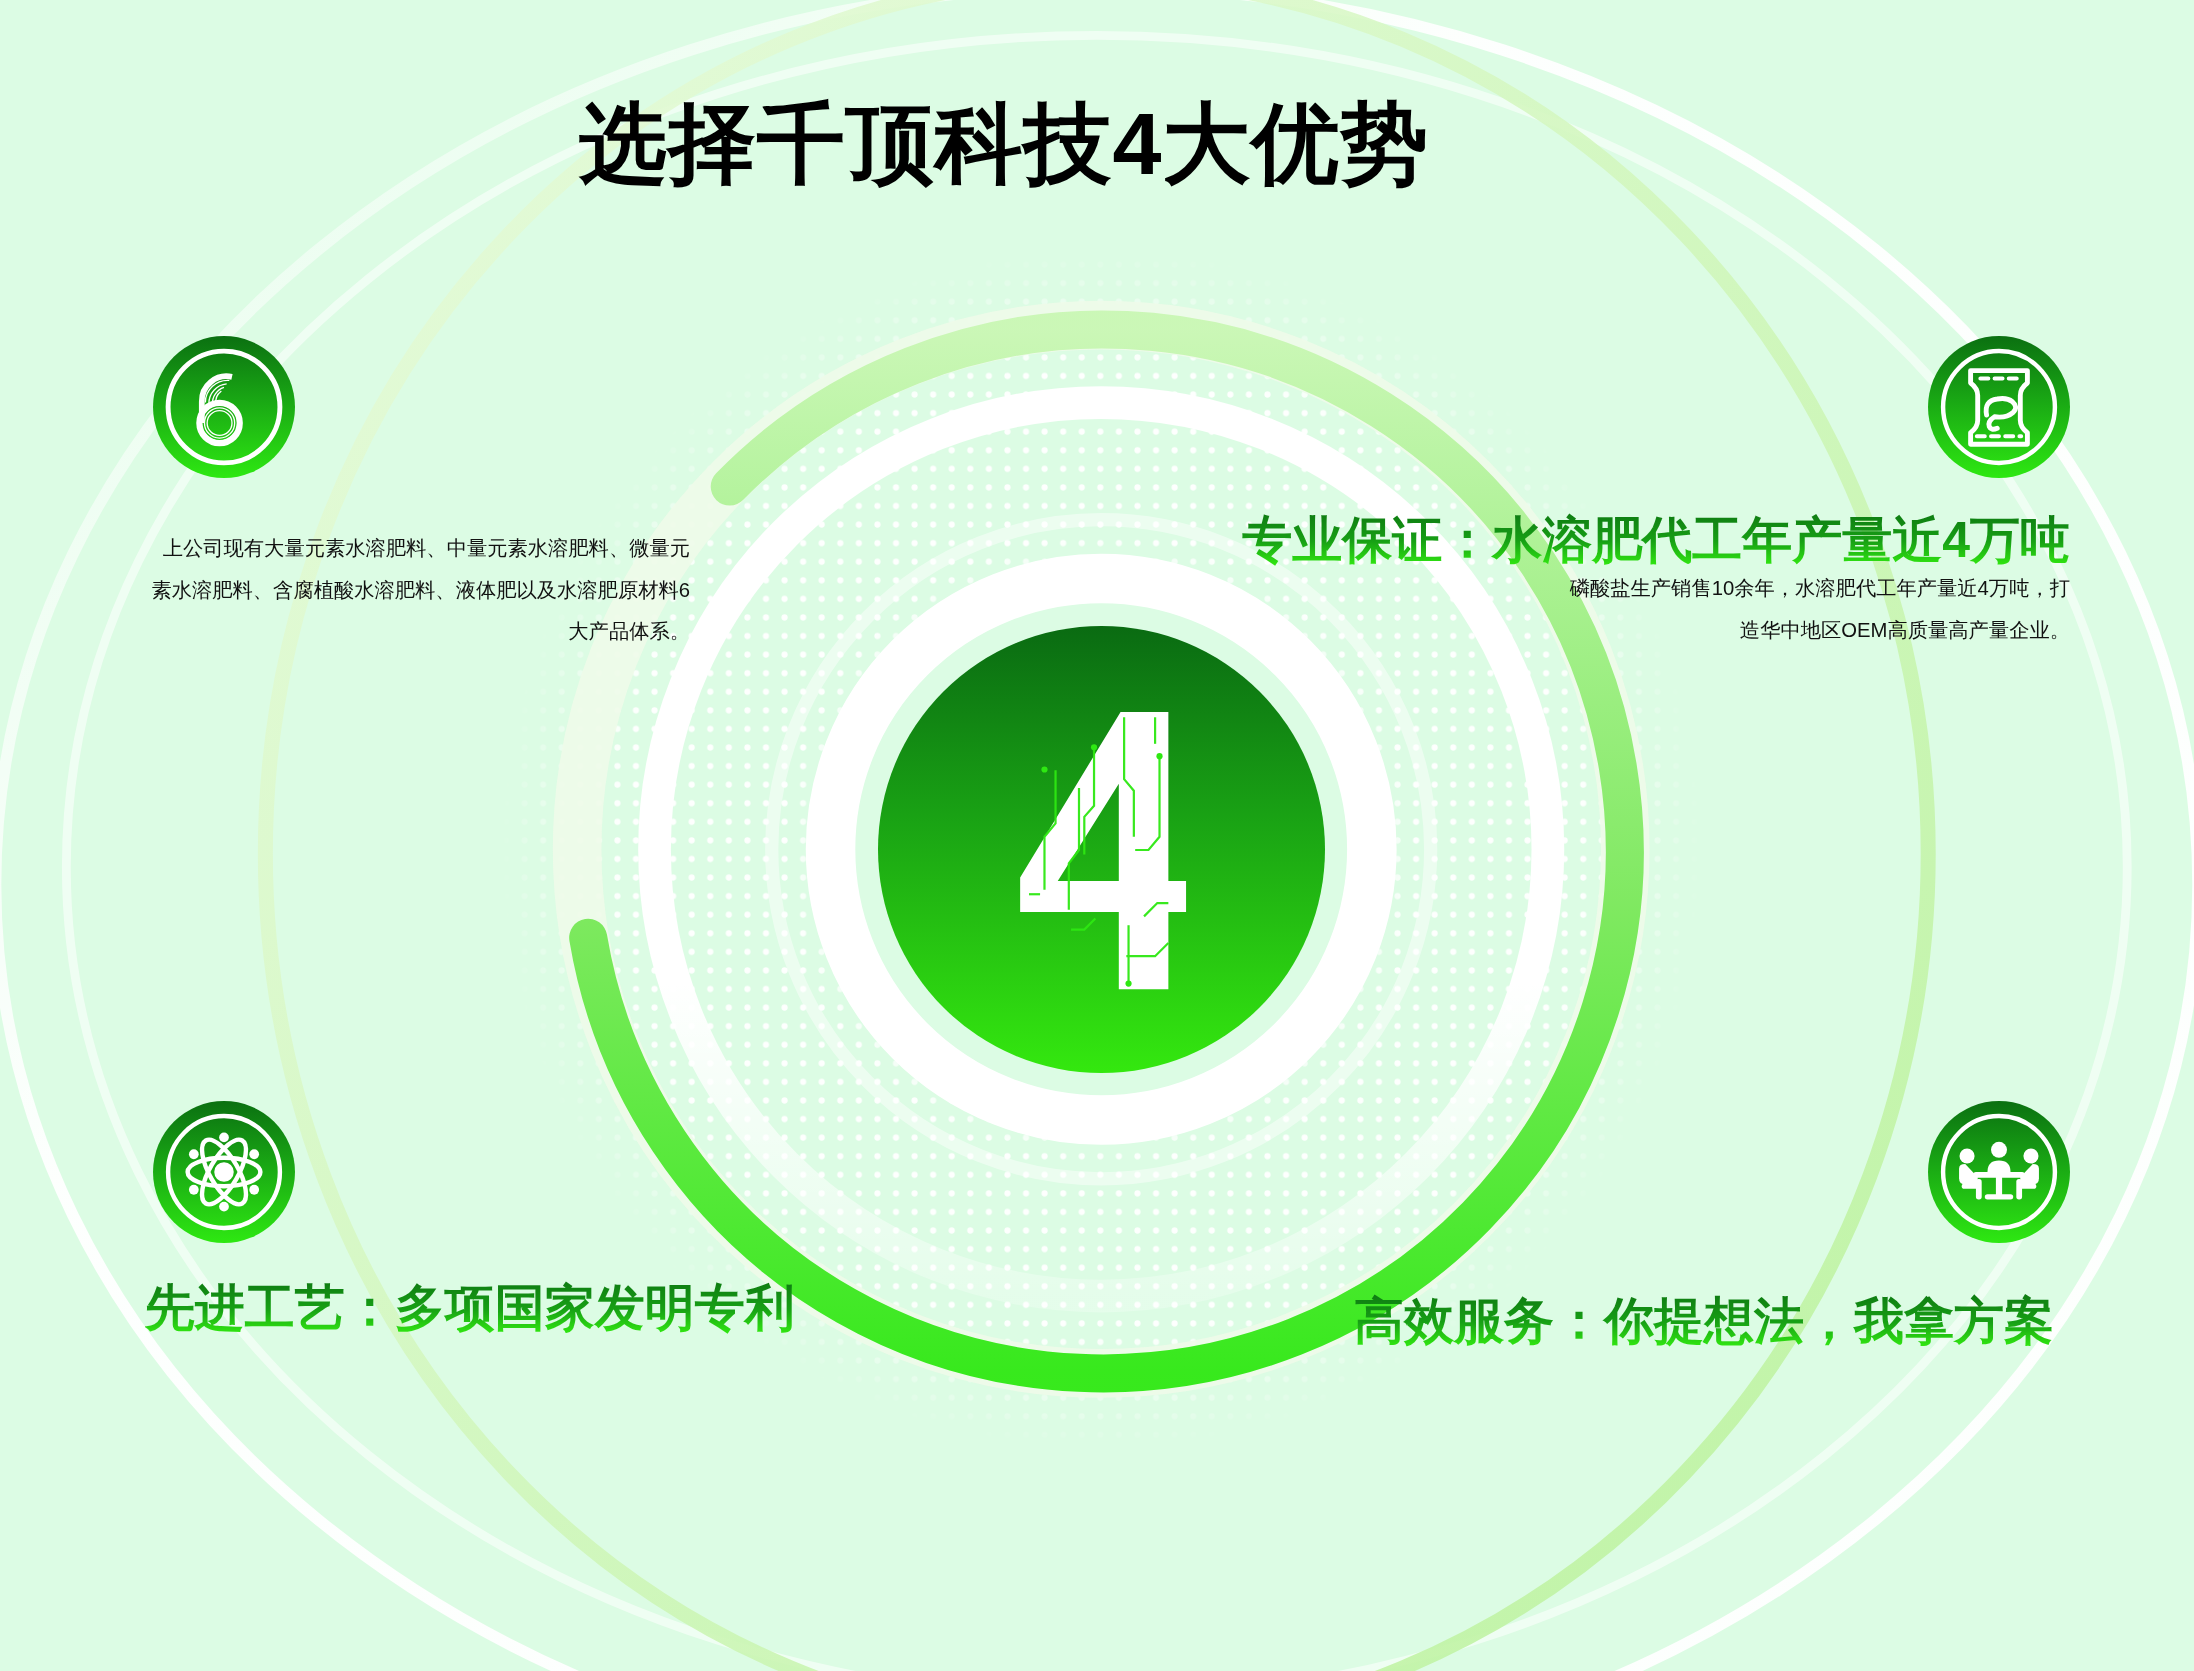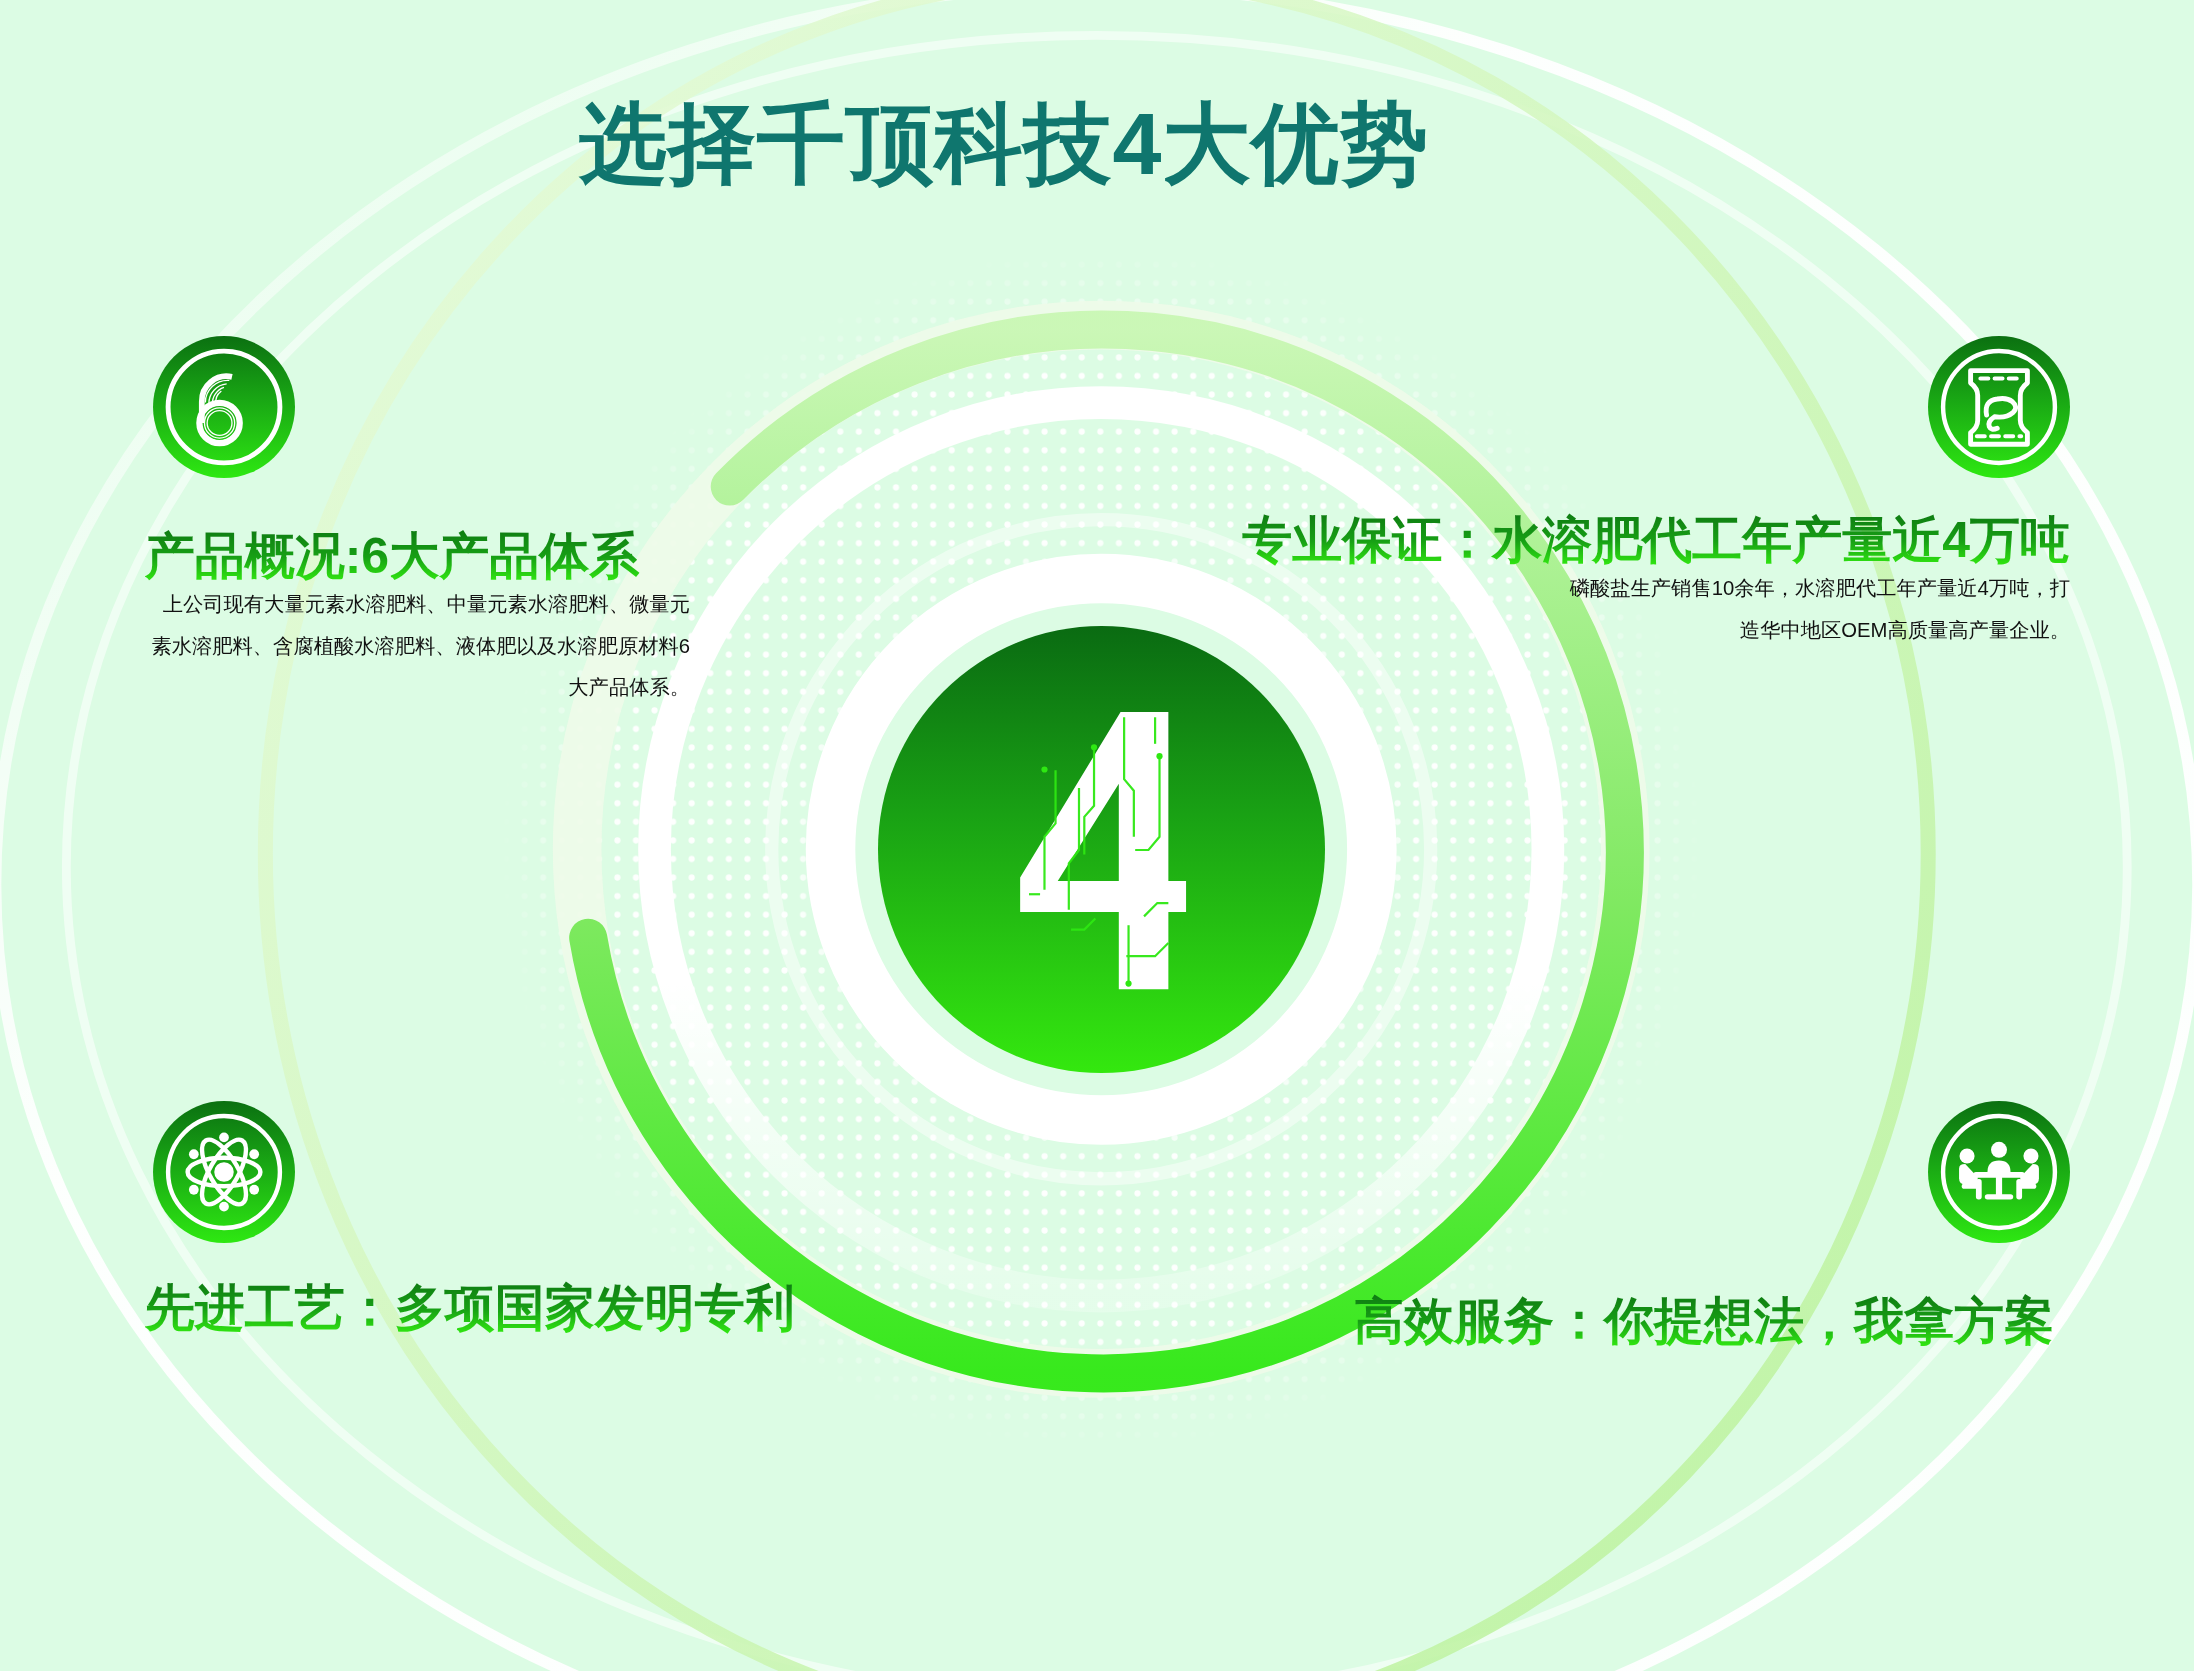--- a/index.html
+++ b/index.html
@@ -12,21 +12,21 @@
   .stage{position:absolute;inset:0;overflow:hidden;}
 
   
   .bg-svg{position:absolute;left:0;top:0;width:2194px;height:1672px;}
 
   
   .title{
     position:absolute;left:0;top:100px;width:2008px;
     text-align:center;
     font-size:88px;line-height:1;
-    font-weight:bold;color:#0f766e;
+    font-weight:bold;color:#000000;
     letter-spacing:0.9px;
     white-space:nowrap;
   }
 
   
   .center-badge{
     position:absolute;left:878px;top:626px;
     width:447px;height:447px;border-radius:50%;
     background:linear-gradient(180deg,#0a6b12 0%,#19a114 42%,#34e80f 100%);
     display:flex;align-items:center;justify-content:center;
@@ -200,21 +200,20 @@
           <path d="M166 108 A44 44 0 0 0 126 152" stroke-width="3"></path>
           <path d="M160 116 A38 38 0 0 0 134 154" stroke-width="3"></path>
           <path d="M154 124 A32 32 0 0 0 142 156" stroke-width="3"></path>
           <circle cx="150" cy="196" r="40" stroke-width="3"></circle>
           <circle cx="150" cy="196" r="34" stroke-width="3"></circle>
           <circle cx="150" cy="196" r="28" stroke-width="3"></circle>
         </g>
       </svg>
     </div>
     <div class="txt">
-      <h2>产品概况:6大产品体系</h2>
       <p>上公司现有大量元素水溶肥料、中量元素水溶肥料、微量元素水溶肥料、含腐植酸水溶肥料、液体肥以及水溶肥原材料6大产品体系。</p>
     </div>
   </div>
 
   <div class="card right tr">
     <div class="icon-badge">
       <svg viewBox="0 0 320 320" aria-hidden="true">
         <circle cx="160" cy="160" r="126" fill="none" stroke="#ffffff" stroke-width="10"></circle>
         <path d="M96 78 L96 106 Q112 118 112 134 L112 190 Q112 206 96 218 L96 244 L224 244
                  L224 218 Q208 206 208 190 L208 134 Q208 118 224 106 L224 78 Z" fill="none" stroke="#ffffff" stroke-width="11" stroke-linejoin="round"></path>

